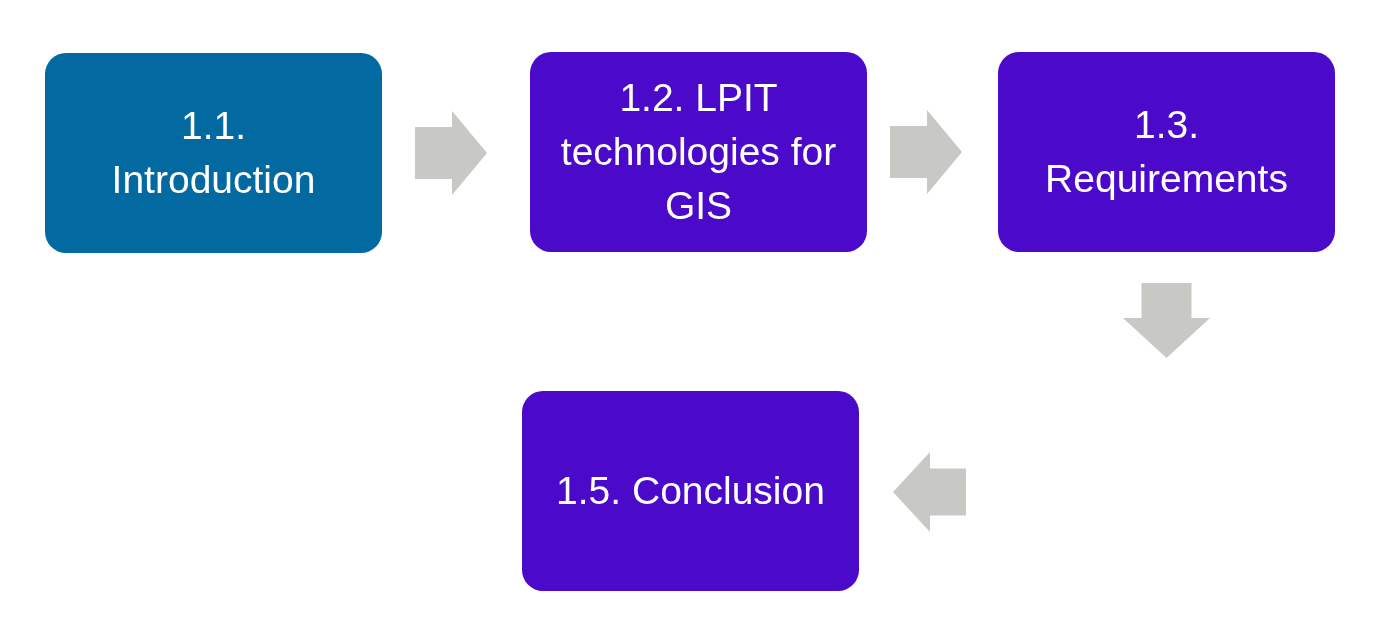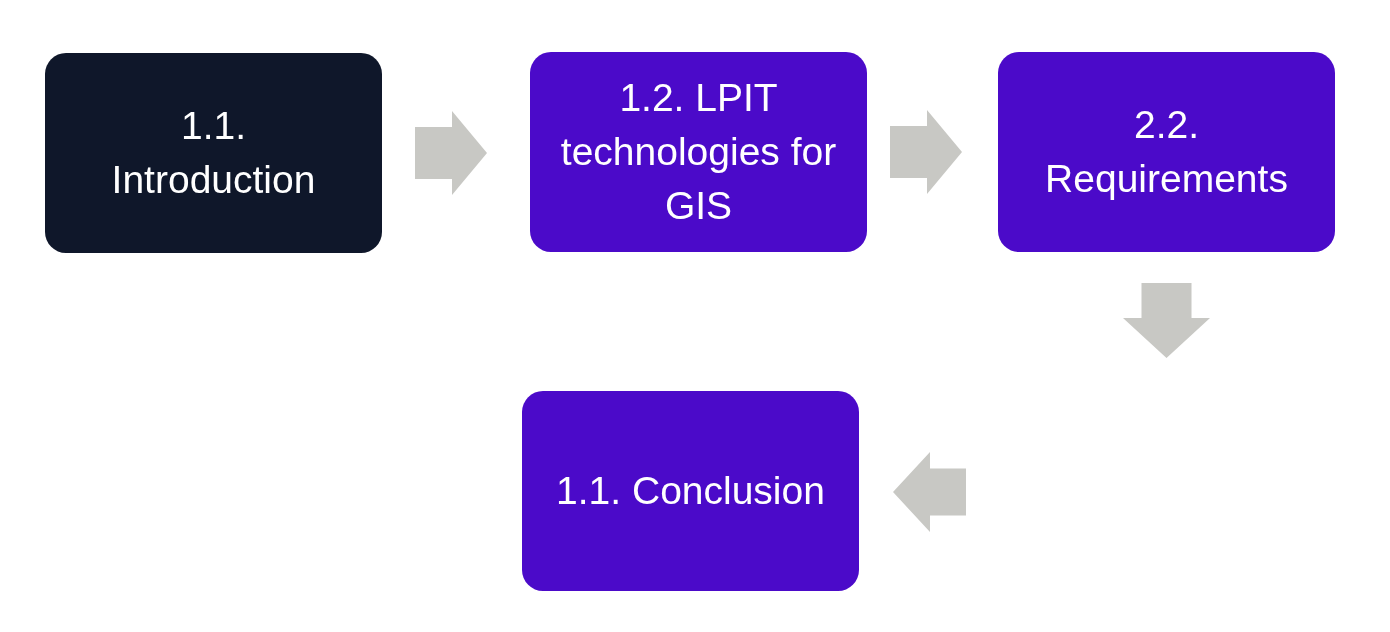--- a/index.html
+++ b/index.html
@@ -50,21 +50,21 @@
   .a2 { left: 890px;  top: 110px; }
   .a3 { left: 1123px; top: 283px; }
   .a4 { left: 893px;  top: 452px; }
   svg { display: block; }
 </style>
 </head>
 <body>
 
 <div class="canvas" style="background: rgb(255, 255, 255);">
 
-  <div class="node b1" style="background: #0f172a;">
+  <div class="node b1" style="background: #0369a1;">
     <div class="node-label" style="color: rgb(255, 255, 255);">1.1.
 Introduction</div>
   </div>
 
   <span class="arrow a1">
     <svg width="72" height="84" viewBox="0 0 72 84" aria-hidden="true">
       <polygon points="0,16 37,16 37,0 72,42 37,84 37,68 0,68" fill="#C8C8C4"></polygon>
     </svg>
   </span>
 
@@ -74,34 +74,34 @@
 GIS</div>
   </div>
 
   <span class="arrow a2">
     <svg width="72" height="84" viewBox="0 0 72 84" aria-hidden="true">
       <polygon points="0,16 37,16 37,0 72,42 37,84 37,68 0,68" fill="#C8C8C4"></polygon>
     </svg>
   </span>
 
   <div class="node b3" style="background: rgb(75, 10, 201);">
-    <div class="node-label" style="color: rgb(255, 255, 255);">2.2.
+    <div class="node-label" style="color: rgb(255, 255, 255);">1.3.
 Requirements</div>
   </div>
 
   <span class="arrow a3">
     <svg width="87" height="75" viewBox="0 0 87 75" aria-hidden="true">
       <polygon points="18.5,0 68.5,0 68.5,35 87,35 43.5,75 0,35 18.5,35" fill="#C8C8C4"></polygon>
     </svg>
   </span>
 
 
   <span class="arrow a4">
     <svg width="73" height="80" viewBox="0 0 73 80" aria-hidden="true">
       <polygon points="73,16.5 37,16.5 37,0 0,40 37,80 37,63.5 73,63.5" fill="#C8C8C4"></polygon>
     </svg>
   </span>
 
   <div class="node b5" style="background: rgb(75, 10, 201);">
-    <div class="node-label" style="color: rgb(255, 255, 255);">1.1. Conclusion</div>
+    <div class="node-label" style="color: rgb(255, 255, 255);">1.5. Conclusion</div>
   </div>
 
 </div>
 
 </body></html>

